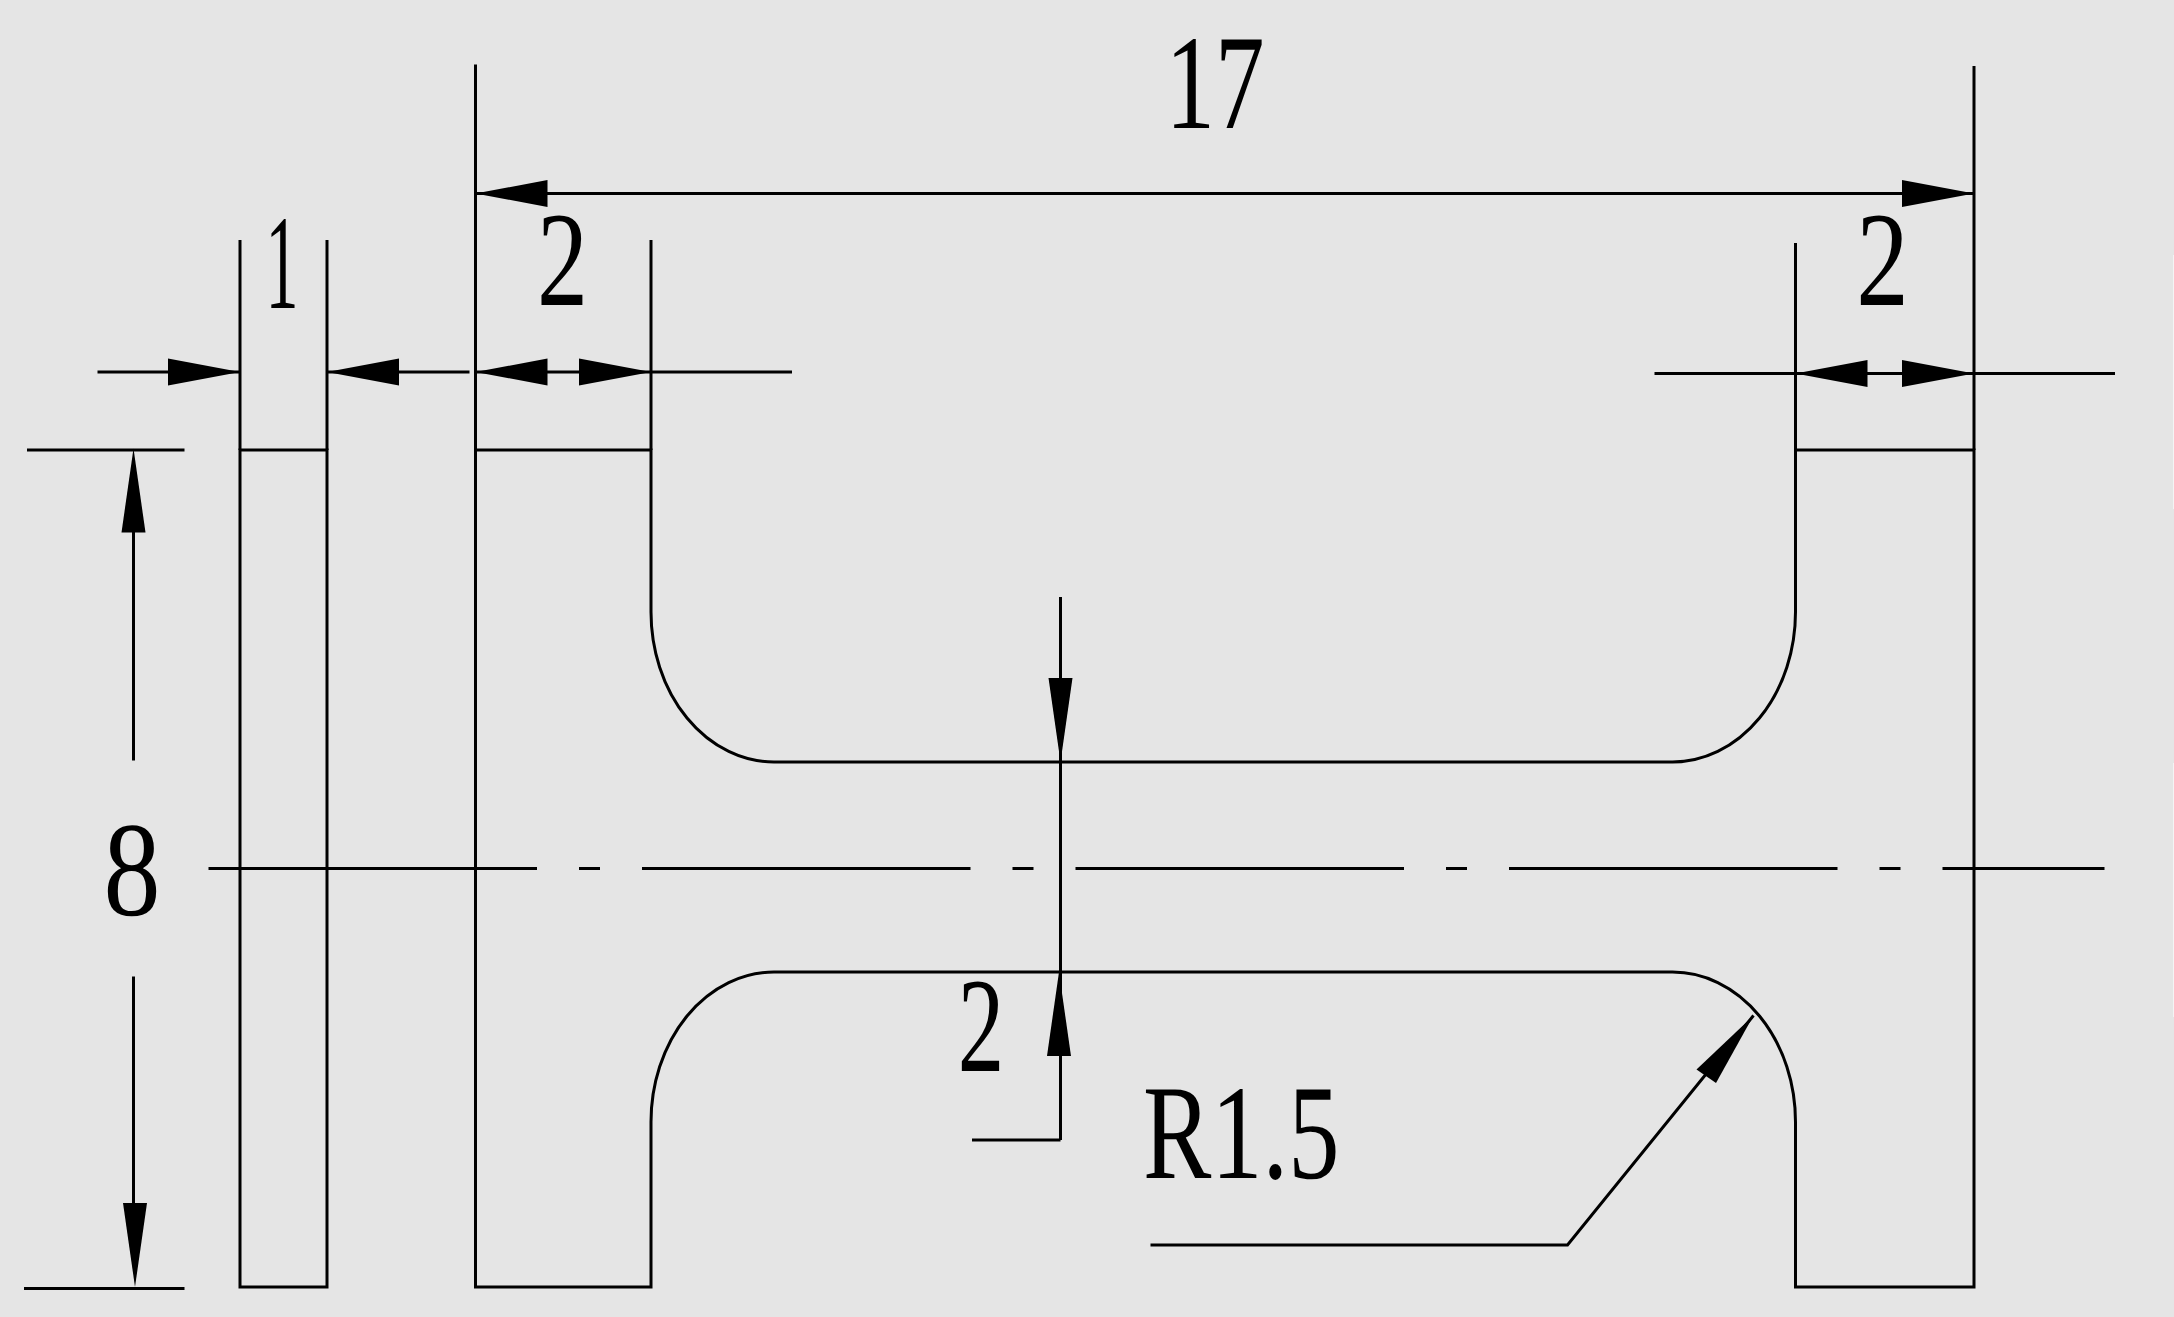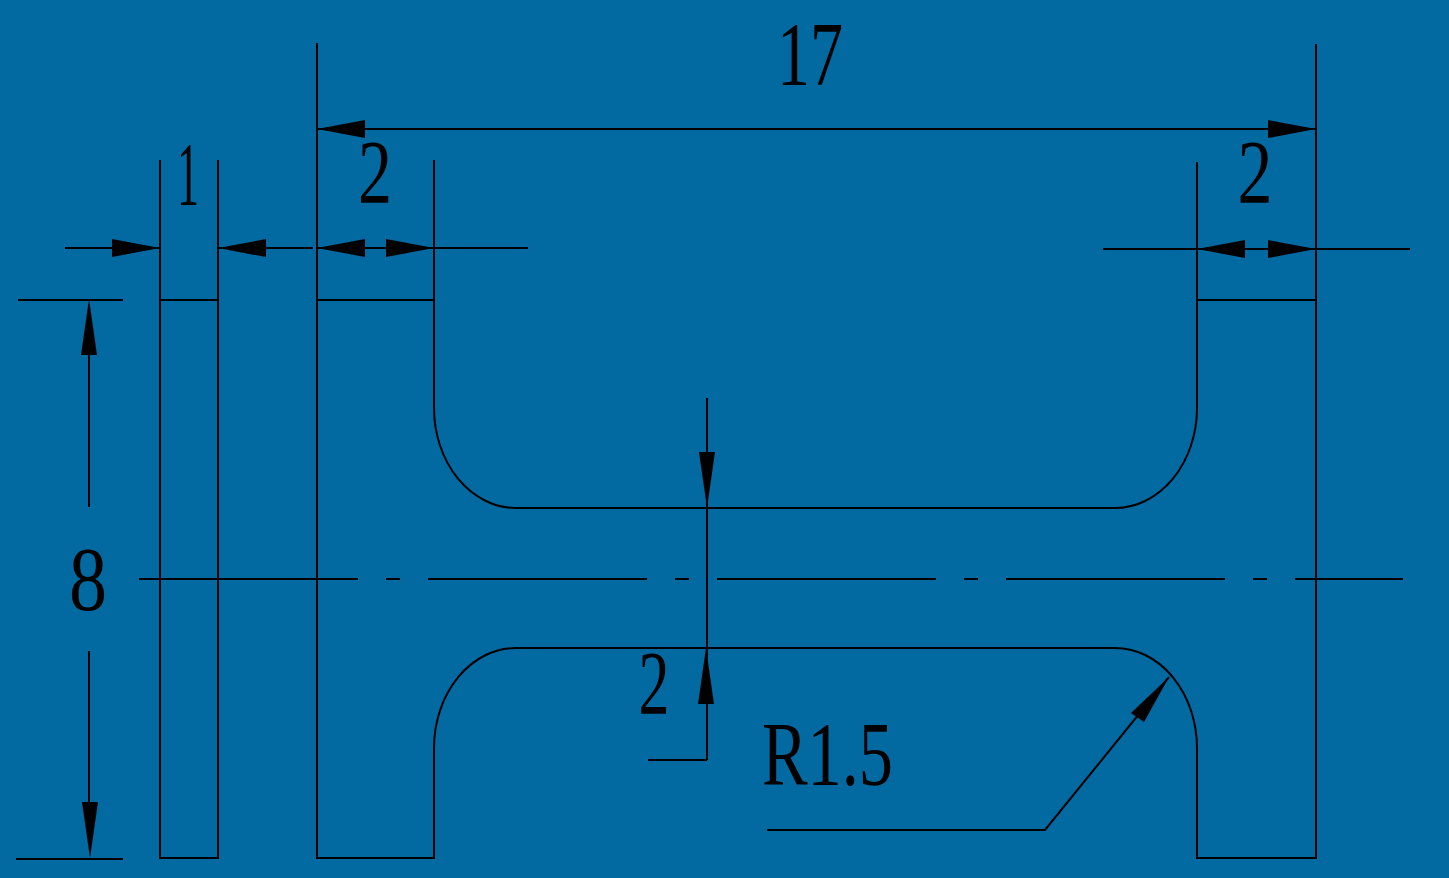--- a/index.html
+++ b/index.html
@@ -4,21 +4,21 @@
 <style>
   html, body {
     margin: 0;
     padding: 0;
     background: #ffffff;
   }
   .canvas {
     position: relative;
     width: 1449px;
     height: 878px;
-    background: #0369a1;
+    background: #e5e5e5;
     overflow: hidden;
   }
   svg {
     display: block;
     width: 1449px;
     height: 878px;
   }
   .outline {
     fill: none;
     stroke: #000000;

